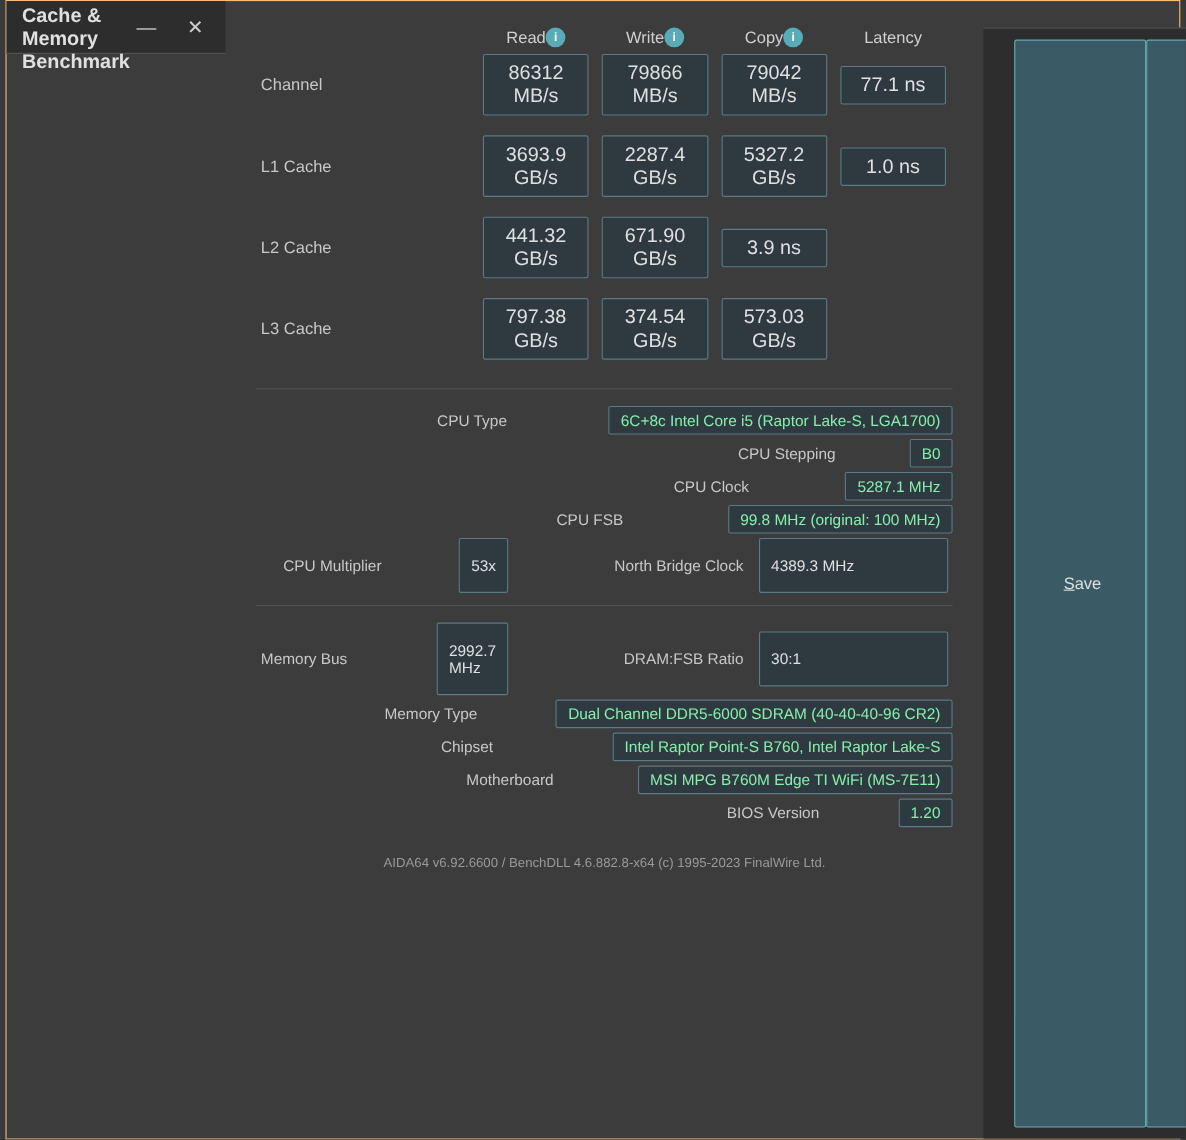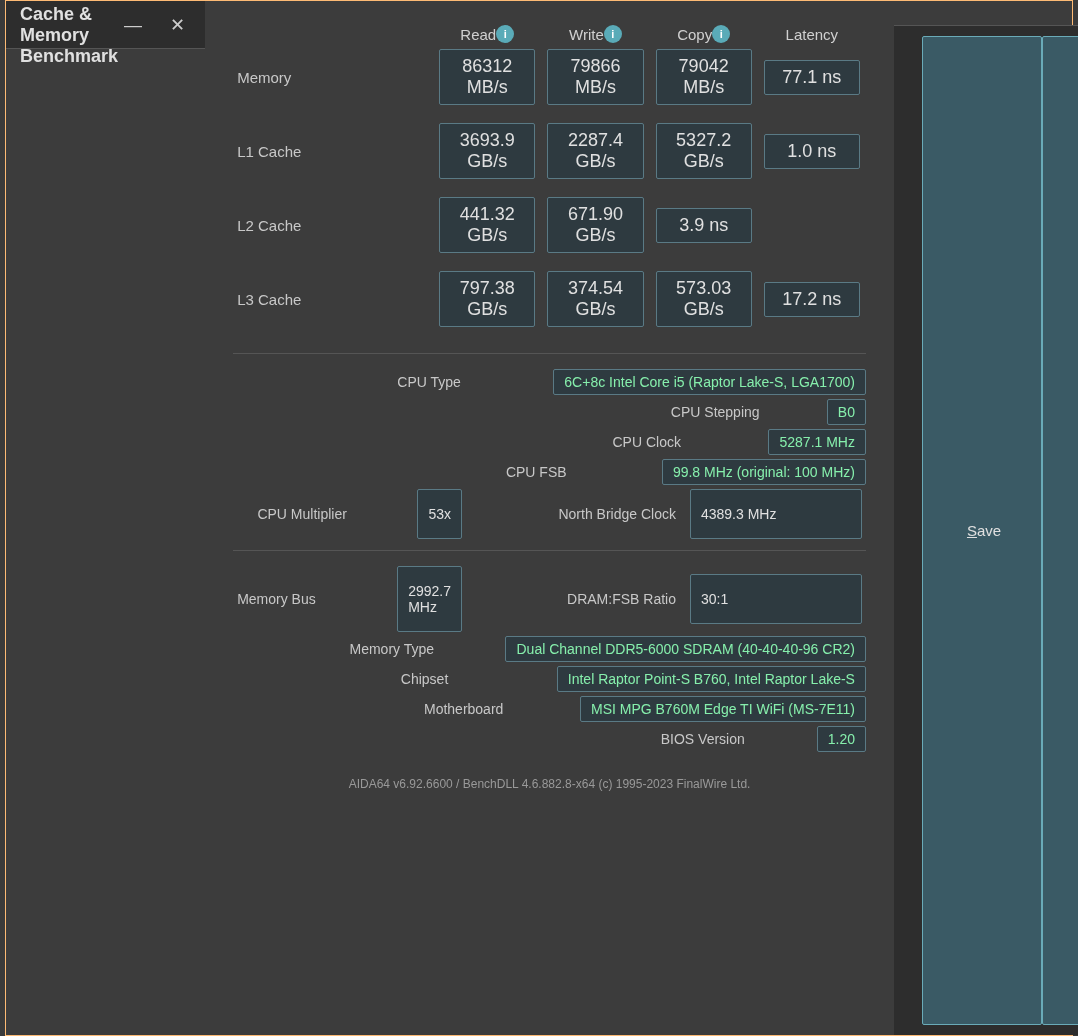--- a/index.html
+++ b/index.html
@@ -224,21 +224,21 @@
         <span>Copy</span>
         <span class="info-icon">i</span>
       </div>
       <div class="header-cell">
         <span>Latency</span>
       </div>
     </div>
 
     <div id="bench-rows-container">
         <div class="bench-row">
-      <span class="row-label">Memory</span>
+      <span class="row-label">Channel</span>
       <span class="value-box">86312 MB/s</span>
       <span class="value-box">79866 MB/s</span>
       <span class="value-box">79042 MB/s</span>
       <span class="value-box">77.1 ns</span>
     </div>
         <div class="bench-row">
       <span class="row-label">L1 Cache</span>
       <span class="value-box">3693.9 GB/s</span>
       <span class="value-box">2287.4 GB/s</span>
       <span class="value-box">5327.2 GB/s</span>
@@ -248,21 +248,20 @@
       <span class="row-label">L2 Cache</span>
       <span class="value-box">441.32 GB/s</span>
       <span class="value-box">671.90 GB/s</span>
       <span class="value-box">3.9 ns</span>
     </div>
         <div class="bench-row">
       <span class="row-label">L3 Cache</span>
       <span class="value-box">797.38 GB/s</span>
       <span class="value-box">374.54 GB/s</span>
       <span class="value-box">573.03 GB/s</span>
-      <span class="value-box">17.2 ns</span>
     </div>
       </div>
 
     <hr class="divider">
 
     <div class="info-section">
 
       <div class="info-row">
         <span class="info-label">CPU Type</span>
         <span class="info-value-box">6C+8c Intel Core i5  (Raptor Lake-S, LGA1700)</span>

